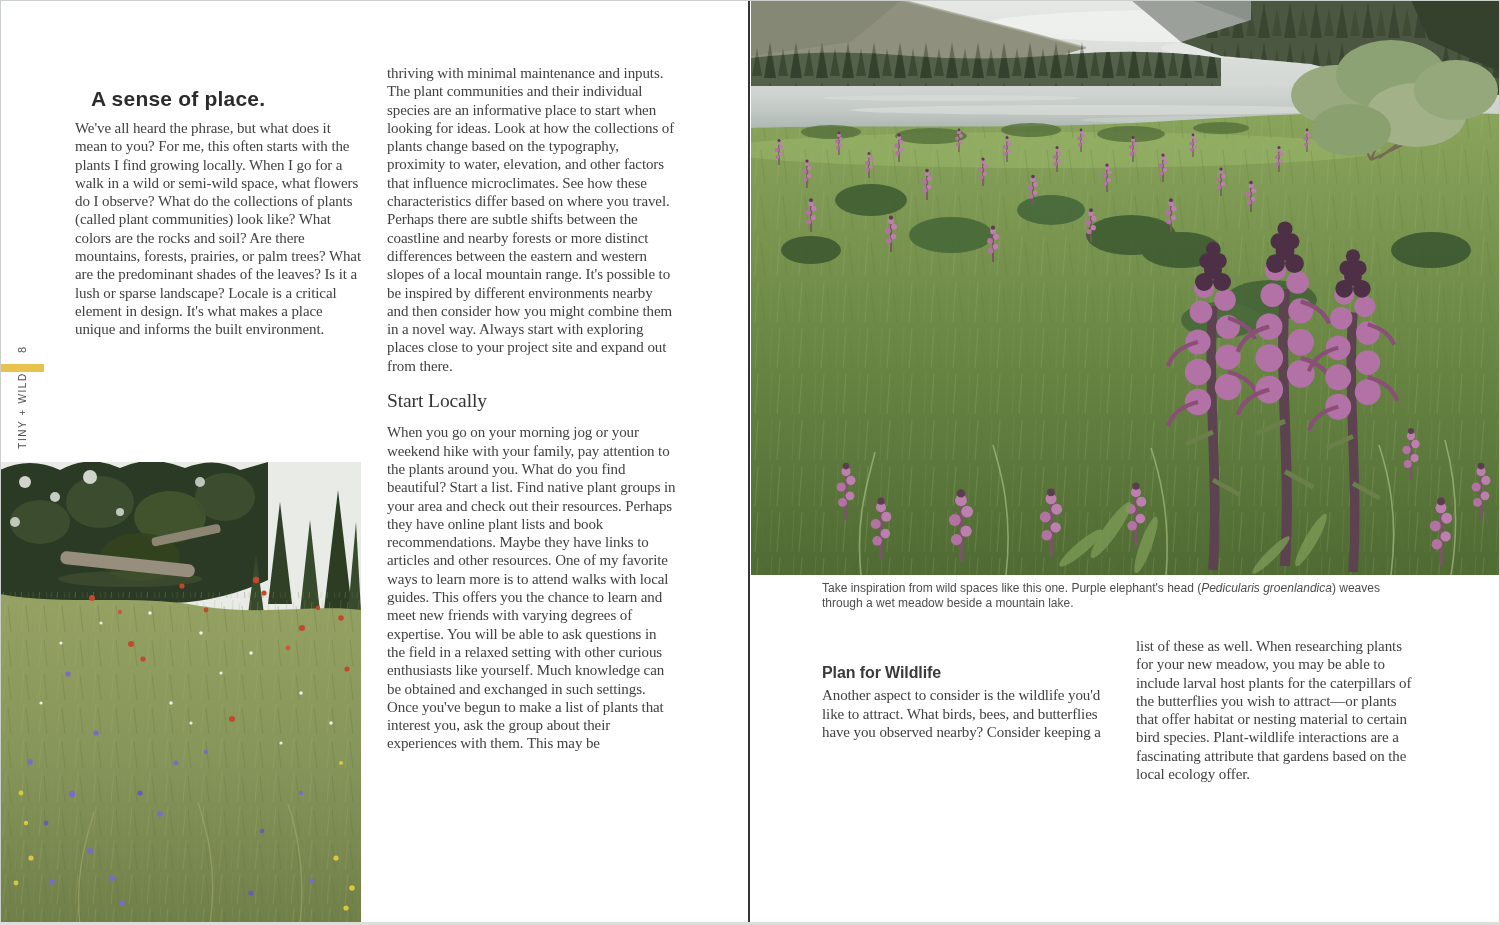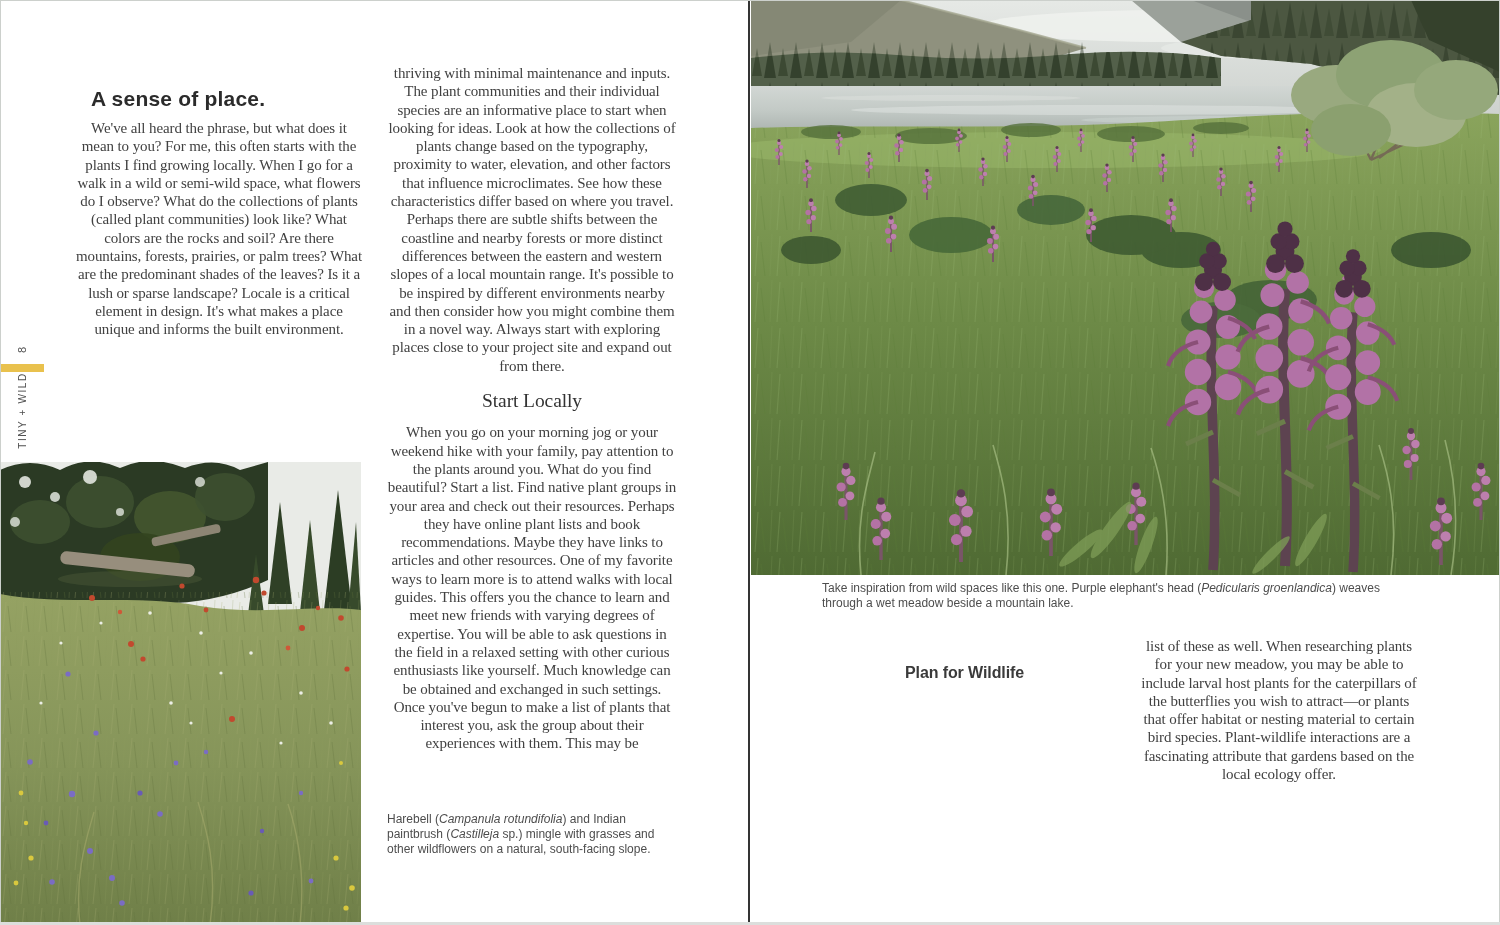--- a/index.html
+++ b/index.html
@@ -25,21 +25,21 @@
   
   .h-main{position:absolute;left:75px;top:71px;margin:16px;
           font-family:"Liberation Sans",sans-serif;font-weight:700;font-size:21px;
           color:#2b2b2b;letter-spacing:.2px;}
   .h-serif{font-family:"Liberation Serif",serif;font-weight:400;font-size:19.5px;
            color:#333333;margin:17px 0 13px 0;}
   .h-sans{font-family:"Liberation Sans",sans-serif;font-weight:600;font-size:16px;
           color:#3a3a3a;margin:27px 0 4px 0;}
 
   
-  .col{position:absolute;font-size:15px;line-height:18.3px;letter-spacing:-0.1px;text-align:center;}
+  .col{position:absolute;font-size:15px;line-height:18.3px;letter-spacing:-0.1px;}
   .col p{margin:0;}
   .col p.indent{text-indent:18px;}
   .col-left{left:75px;top:119px;width:288px;}
   .col-mid{left:387px;top:64px;width:290px;}
   .col-r1{left:822px;top:637px;width:285px;}
   .col-r2{left:1136px;top:637px;width:286px;}
 
   
   .caption{position:absolute;font-family:"Liberation Sans",sans-serif;font-size:12px;
            line-height:14.8px;color:#4d4d4d;}
@@ -64,23 +64,20 @@
 
   <h1 class="h-main">A sense of place.</h1>
   <div class="col col-left">
     <p>We've all heard the phrase, but what does it mean to you? For me, this often starts with the plants I find growing locally. When I go for a walk in a wild or semi-wild space, what flowers do I observe? What do the collections of plants (called plant communities) look like? What colors are the rocks and soil? Are there mountains, forests, prairies, or palm trees? What are the predominant shades of the leaves? Is it a lush or sparse landscape? Locale is a critical element in design. It's what makes a place unique and informs the built environment.</p>
   </div>
 
   <div class="col col-mid">
     <p>thriving with minimal maintenance and inputs. The plant communities and their individual species are an informative place to start when looking for ideas. Look at how the collections of plants change based on the typography, proximity to water, elevation, and other factors that influence microclimates. See how these characteristics differ based on where you travel. Perhaps there are subtle shifts between the coastline and nearby forests or more distinct differences between the eastern and western slopes of a local mountain range. It's possible to be inspired by different environments nearby and then consider how you might combine them in a novel way. Always start with exploring places close to your project site and expand out from there.</p>
     <h3 class="h-serif">Start Locally</h3>
     <p>When you go on your morning jog or your weekend hike with your family, pay attention to the plants around you. What do you find beautiful? Start a list. Find native plant groups in your area and check out their resources. Perhaps they have online plant lists and book recommendations. Maybe they have links to articles and other resources. One of my favorite ways to learn more is to attend walks with local guides. This offers you the chance to learn and meet new friends with varying degrees of expertise. You will be able to ask questions in the field in a relaxed setting with other curious enthusiasts like yourself. Much knowledge can be obtained and exchanged in such settings. Once you've begun to make a list of plants that interest you, ask the group about their experiences with them. This may be</p>
-  </div>
-  <div class="caption cap-mid">
-    <span>Harebell (</span><i>Campanula rotundifolia</i><span>) and Indian paintbrush (</span><i>Castilleja</i><span> sp.) mingle with grasses and other wildflowers on a natural, south-facing slope.</span>
   </div>
 
   <div class="photo photo-left">
     <svg width="361" height="463" viewBox="0 0 361 463" xmlns="http://www.w3.org/2000/svg">
       <defs>
         <linearGradient id="lmeadow" x1="0" y1="0" x2="0" y2="1">
           <stop offset="0" stop-color="#95a263"></stop>
             <stop offset="0.5" stop-color="#86955a"></stop>
             <stop offset="1" stop-color="#6f7f48"></stop>
         </linearGradient>
@@ -350,20 +347,21 @@
       <path d="M110,575 C104,515 118,478 124,452 M255,575 C262,512 250,472 242,445 M415,575 C420,515 408,472 400,448 M640,575 C648,512 636,470 628,445 M700,575 C710,515 702,470 694,440" stroke="#aac287" stroke-width="1.6" fill="none" opacity=".65"></path>
     </svg>
   </div>
 
   <div class="caption cap-right">
     <span>Take inspiration from wild spaces like this one. Purple elephant's head (</span><i>Pedicularis groenlandica</i><span>) weaves through a wet meadow beside a mountain lake.</span>
   </div>
 
   <div class="col col-r1">
     <h4 class="h-sans">Plan for Wildlife</h4>
+    <p>Another aspect to consider is the wildlife you'd like to attract. What birds, bees, and butterflies have you observed nearby? Consider keeping a</p>
   </div>
   <div class="col col-r2">
     <p>list of these as well. When researching plants for your new meadow, you may be able to include larval host plants for the caterpillars of the butterflies you wish to attract—or plants that offer habitat or nesting material to certain bird species. Plant-wildlife interactions are a fascinating attribute that gardens based on the local ecology offer.</p>
   </div>
 
   <div class="gutter"></div>
   <div class="edge edge-top"></div>
   <div class="edge edge-left"></div>
   <div class="edge edge-right"></div>
   <div class="edge edge-bottom"></div>

